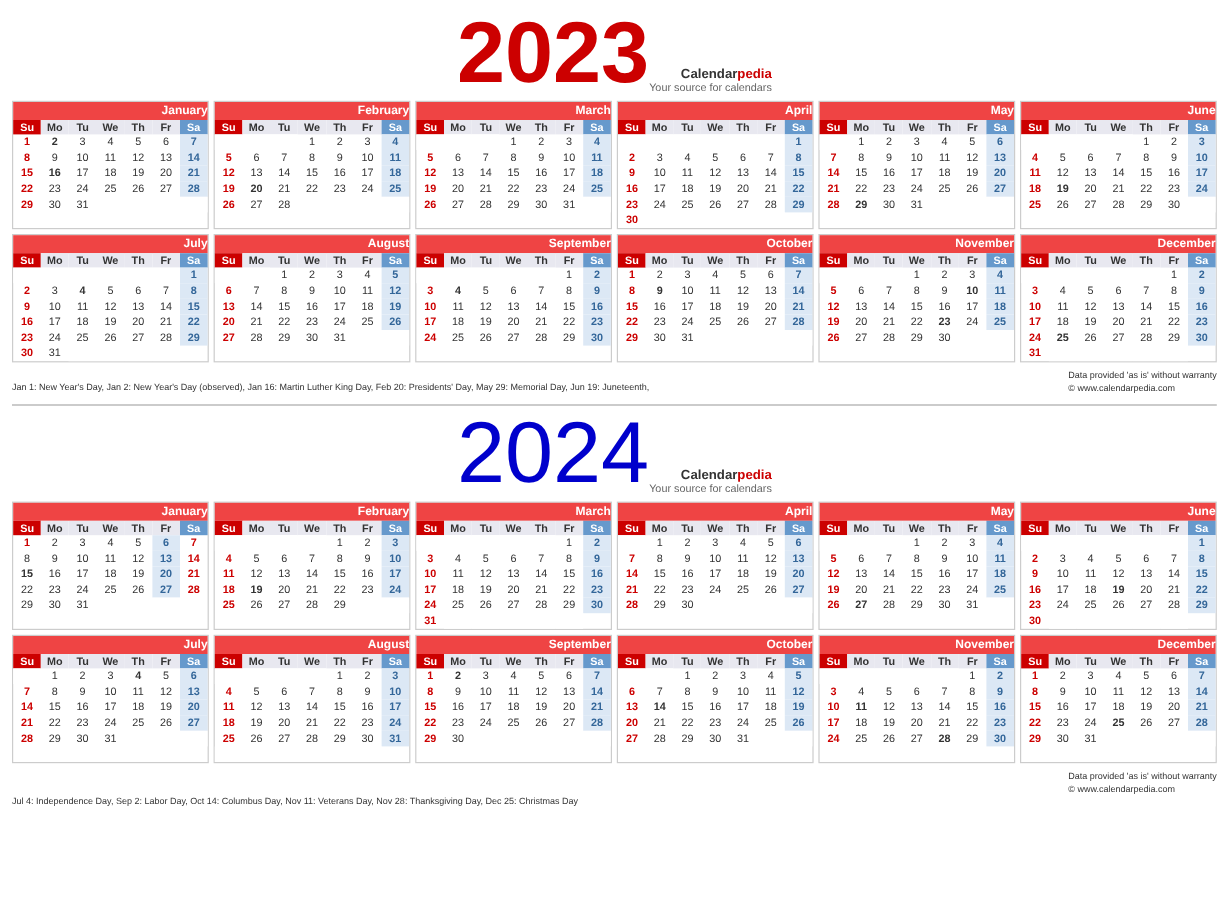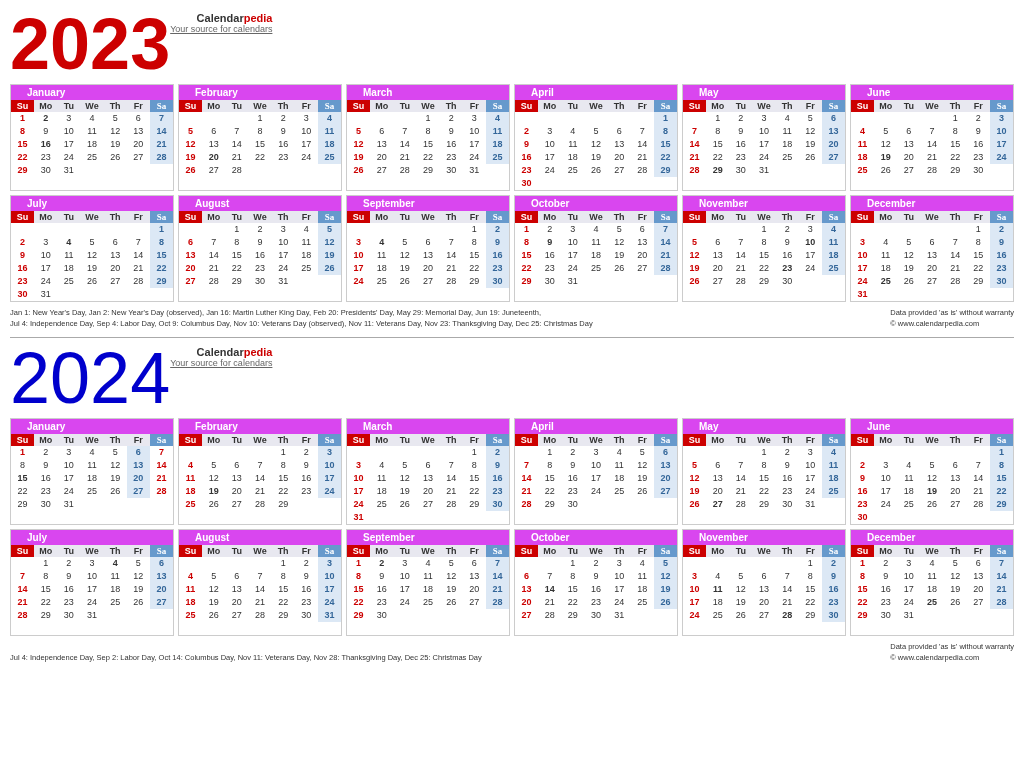--- a/index.html
+++ b/index.html
@@ -7,94 +7,95 @@
       font-family: Arial, sans-serif;
       background: white;
       width: 1024px;
       min-height: 767px;
       font-size: 11px;
       padding: 8px 10px;
     }
     .year-section { margin-bottom: 8px; }
     .year-header {
       display: flex;
-      justify-content: flex-start;
+      justify-content: center;
       align-items: flex-start;
       margin-bottom: 4px;
     }
     .year-title-2023 {
       font-size: 72px;
       font-weight: bold;
       color: #cc0000;
       line-height: 1;
     }
     .year-title-2024 {
       font-size: 72px;
       font-weight: normal;
       color: #0000cc;
       line-height: 1;
     }
     .brand {
       text-align: right;
       font-size: 11px;
       padding-top: 4px;
+      margin-top: 44px;
     }
     .brand-calendar { color: #333; font-weight: bold; }
     .brand-pedia { color: #cc0000; font-weight: bold; }
-    .brand-tagline { color: #666; font-size: 9px; display: block; text-decoration: underline; }
+    .brand-tagline { color: #666; font-size: 9px; display: block; }
     .calendars-grid {
       display: grid;
       grid-template-columns: repeat(6, 1fr);
       gap: 4px;
       margin-bottom: 4px;
     }
     .month-cal {
       border: 1px solid #ccc;
     }
     .month-title {
-      background: #d946ef;
+      background: #ef4444;
       color: white;
-      text-align: left;
+      text-align: right;
       font-weight: bold;
       font-size: 10px;
-      padding: 2px 16px;
+      padding: 2px 0;
     }
     .day-headers {
       display: grid;
       grid-template-columns: repeat(7, 1fr);
     }
     .day-header {
       text-align: center;
       font-size: 9px;
       font-weight: bold;
       padding: 1px 0;
     }
     .day-header.sun { background: #cc0000; color: white; }
-    .day-header.sat { background: #6699cc; color: white; font-family: Liberation Serif, serif; }
+    .day-header.sat { background: #6699cc; color: white; }
     .day-header.weekday { background: #e8e8f0; color: #333; }
     .cal-grid {
       display: grid;
       grid-template-columns: repeat(7, 1fr);
     }
     .cal-day {
       text-align: center;
       font-size: 9px;
       padding: 1px 0;
       min-height: 13px;
     }
     .cal-day.empty { background: white; }
     .cal-day.sun { color: #cc0000; font-weight: bold; }
     .cal-day.sat { color: #336699; font-weight: bold; background: #dce8f5; }
     .cal-day.holiday { font-weight: bold; color: #cc0000; }
     .cal-day.normal { color: #333; }
     .notes-line {
       font-size: 7.5px;
       color: #333;
       line-height: 1.4;
-      margin-top: 2px;
+      margin-top: 12px;
     }
     .footer-right {
       text-align: left;
       font-size: 7.5px;
       color: #333;
       line-height: 1.4;
       margin-top: 2px;
     }
     .notes-area {
       display: flex;
@@ -739,21 +740,20 @@
         <div class="cal-day empty"></div>
         <div class="cal-day empty"></div>
         <div class="cal-day empty"></div>
       </div>
     </div>
   </div>
 
   <div class="notes-area">
     <div class="notes-line">
       <span>Jan 1: New Year's Day, Jan 2: New Year's Day (observed), Jan 16: Martin Luther King Day, Feb 20: Presidents' Day, May 29: Memorial Day, Jun 19: Juneteenth,</span><br>
-      <span>Jul 4: Independence Day, Sep 4: Labor Day, Oct 9: Columbus Day, Nov 10: Veterans Day (observed), Nov 11: Veterans Day, Nov 23: Thanksgiving Day, Dec 25: Christmas Day</span>
     </div>
     <div class="footer-right">
       <span>Data provided 'as is' without warranty</span><br>
       <span>© www.calendarpedia.com</span>
     </div>
   </div>
 </div>
 
 <div class="divider"></div>
 

